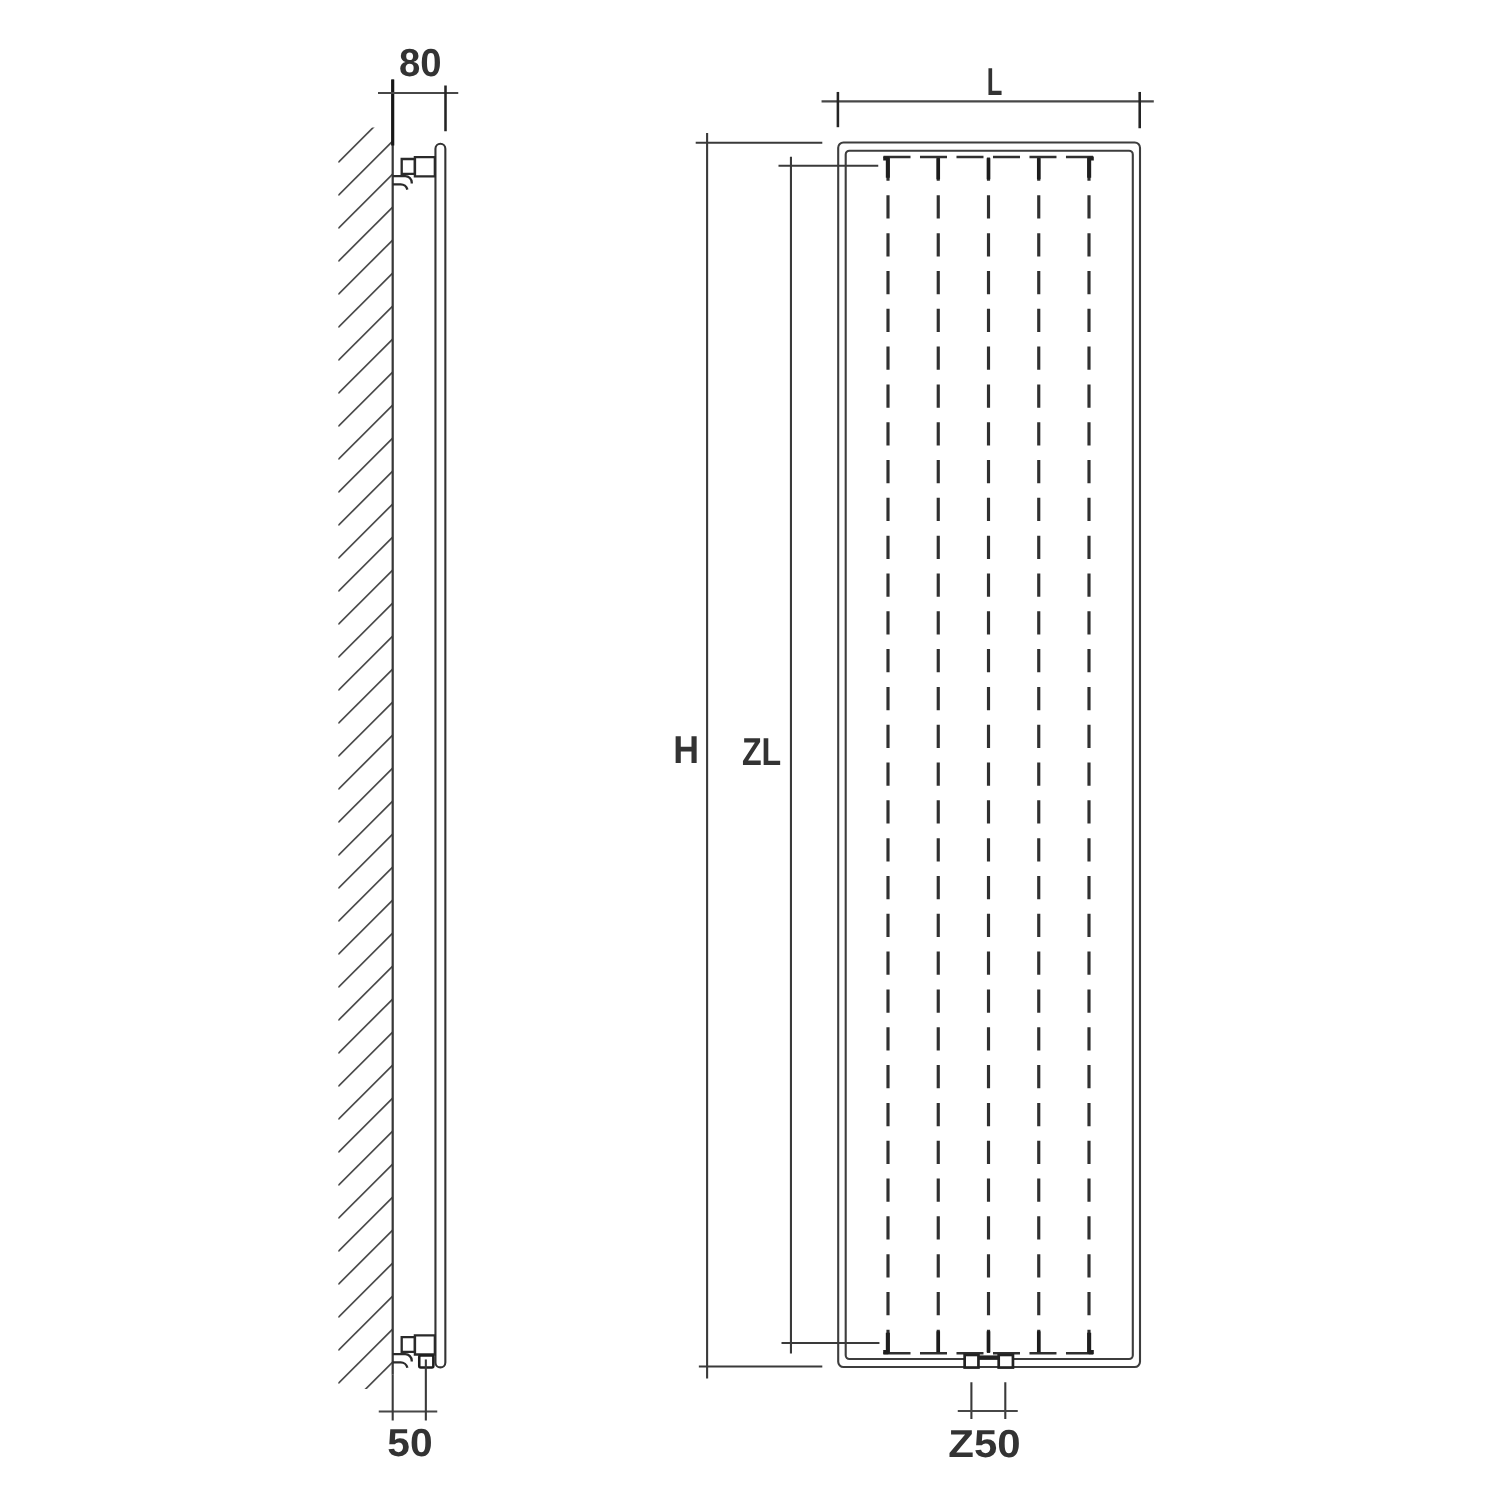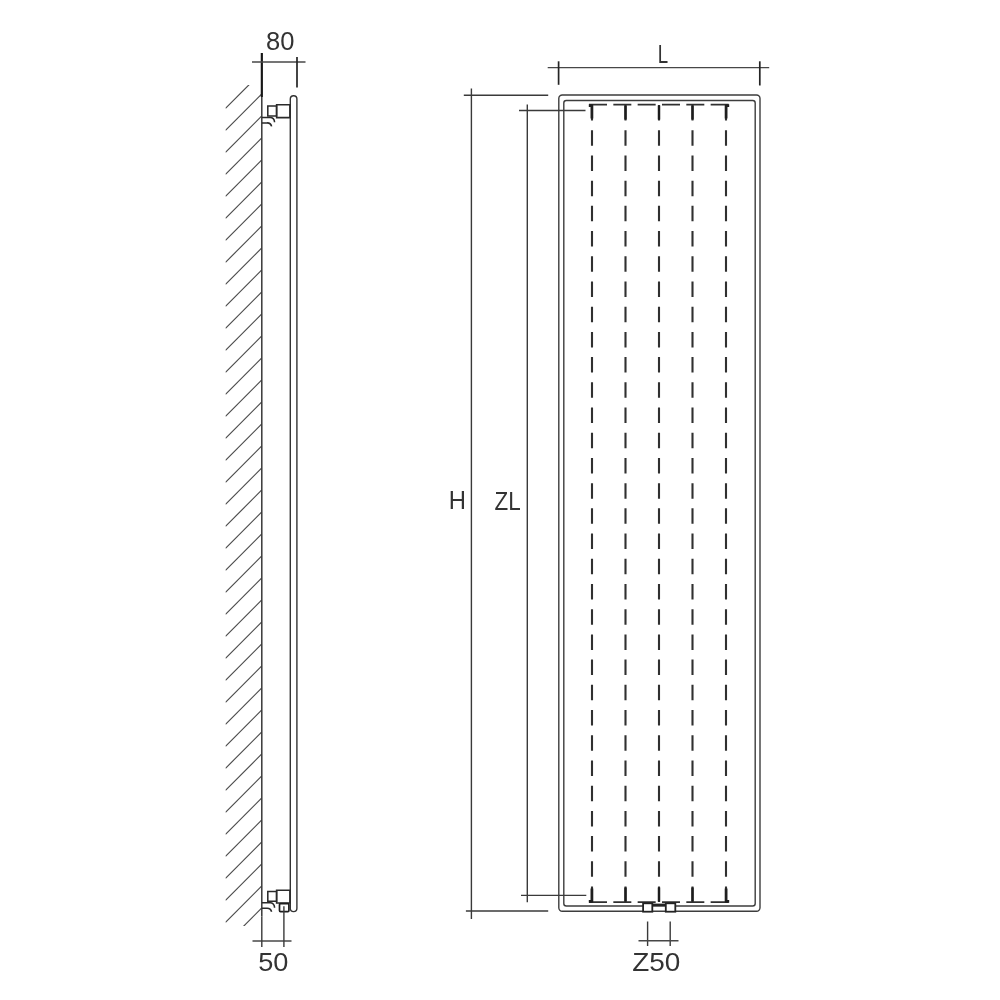--- a/index.html
+++ b/index.html
@@ -1,16 +1,16 @@
 <!DOCTYPE html>
 <html><head>
 <meta charset="utf-8">
 <style>
   html,body{margin:0;padding:0;background:#ffffff;}
-  .page{width:1000px;height:1000px;position:relative;background:#ffffff;overflow:hidden;}
+  .page{width:1000px;height:1000px;position:relative;background:#ffffff;overflow:hidden;font-weight:bold;}
   svg{position:absolute;left:0;top:0;}
   text{font-family:"Liberation Sans",sans-serif;fill:#333333;}
 </style>
 </head>
 <body>
 <div class="page">
 <svg width="1000" height="1000" viewBox="0 0 1000 1000">
   <defs>
     <clipPath id="hatchclip">
           <rect x="225.5" y="85" width="36.3" height="841"></rect>

